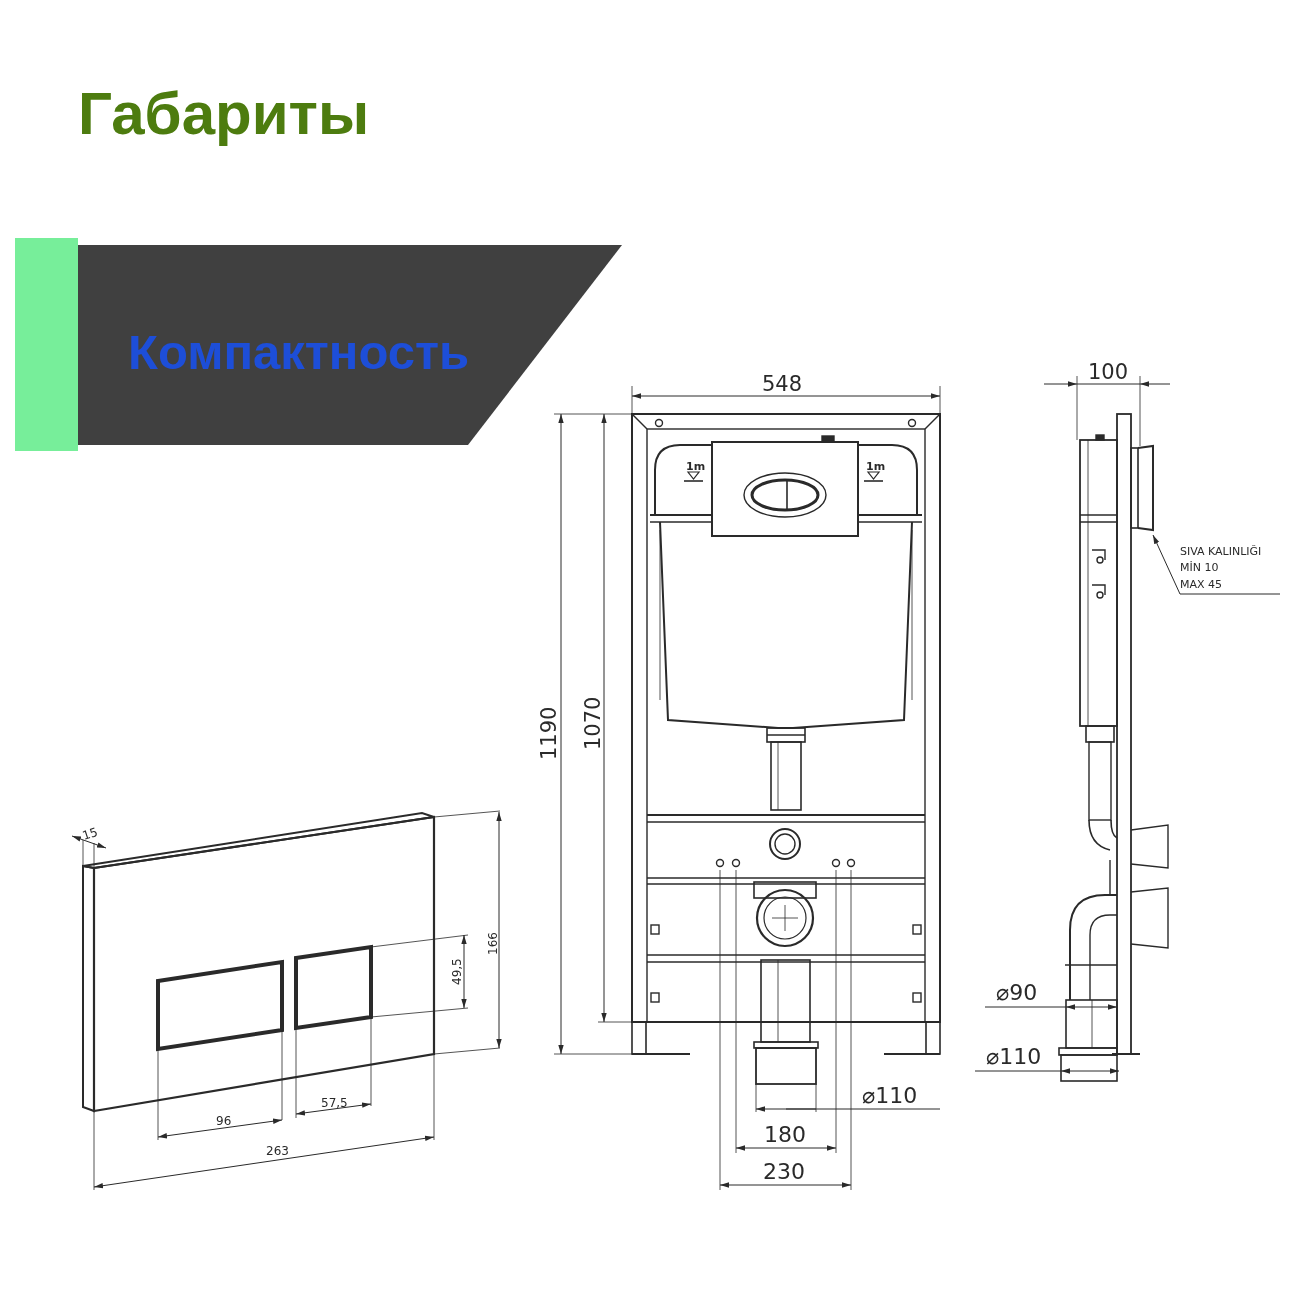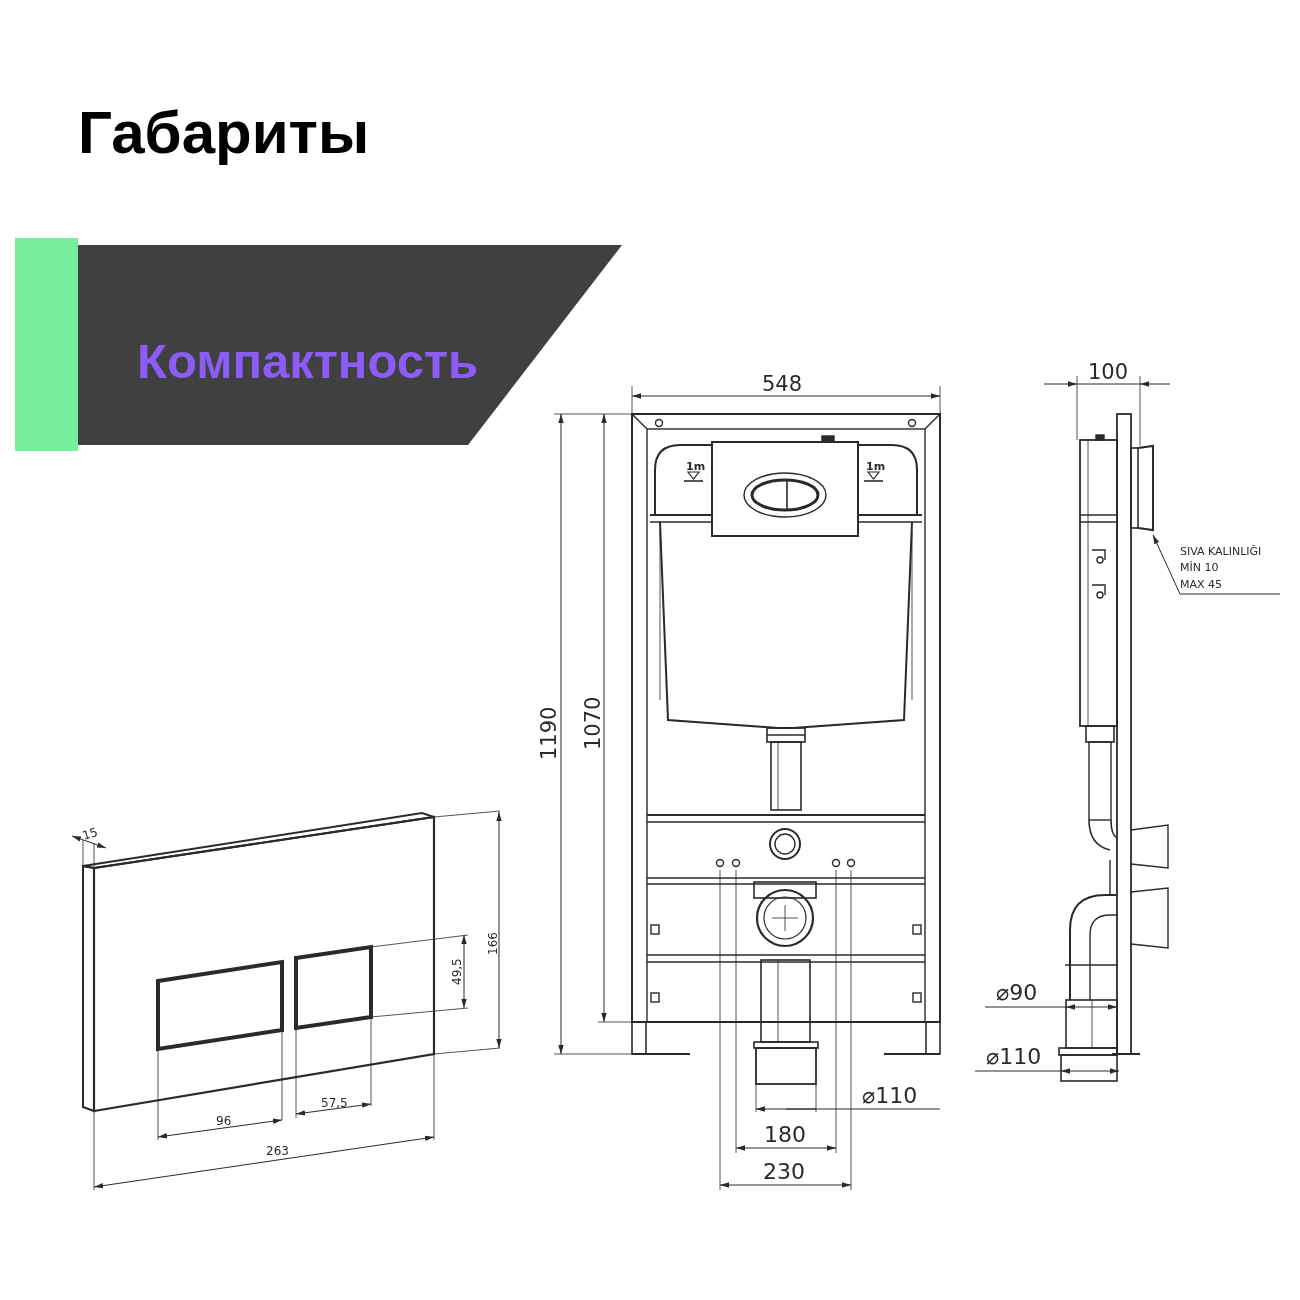--- a/index.html
+++ b/index.html
@@ -1,20 +1,20 @@
 <!DOCTYPE html>
 <html><head>
 <meta charset="utf-8">
 <style>
   html,body{margin:0;padding:0;background:#ffffff;}
   body{width:1300px;height:1300px;position:relative;overflow:hidden;font-family:"Liberation Sans",sans-serif;}
-  .title{position:absolute;left:78px;top:103px;font-size:60px;font-weight:bold;color:#000000;letter-spacing:0px;margin:0;line-height:1;}
+  .title{position:absolute;left:78px;top:84px;font-size:60px;font-weight:bold;color:#4d7c0f;letter-spacing:0px;margin:0;line-height:1;}
   .banner-accent{position:absolute;left:15px;top:238px;width:63px;height:213px;}
   .banner{position:absolute;left:78px;top:245px;width:544px;height:200px;}
-  .banner-label{position:absolute;left:124px;top:324px;font-size:49px;font-weight:bold;color:#8b5cf6;line-height:1;margin:13px;}
+  .banner-label{position:absolute;left:124px;top:324px;font-size:49px;font-weight:bold;color:#1d4ed8;line-height:1;margin:4px;}
   svg.drawing{position:absolute;left:0;top:0;width:1300px;height:1300px;}
   .dim{font-family:"DejaVu Sans",sans-serif;fill:#2a2a2a;}
 </style>
 </head>
 <body>
 
 <h1 class="title">Габариты</h1>
 
 <svg class="banner-accent" viewBox="0 0 63 213">
   <rect x="0" y="0" width="63" height="213" fill="#77ee9a"></rect>

